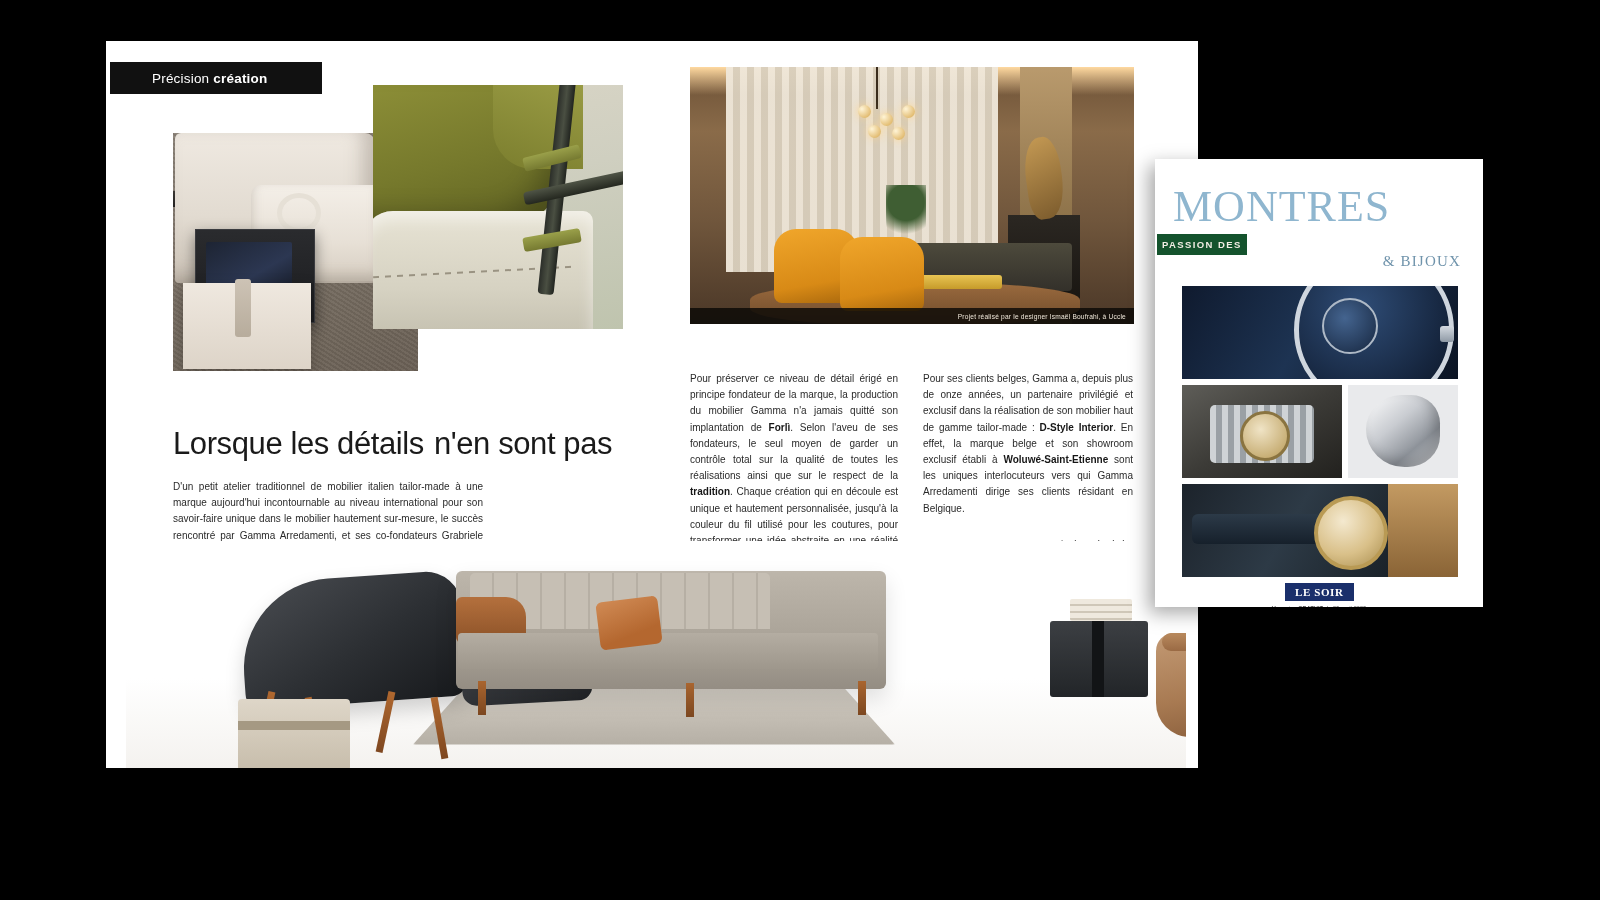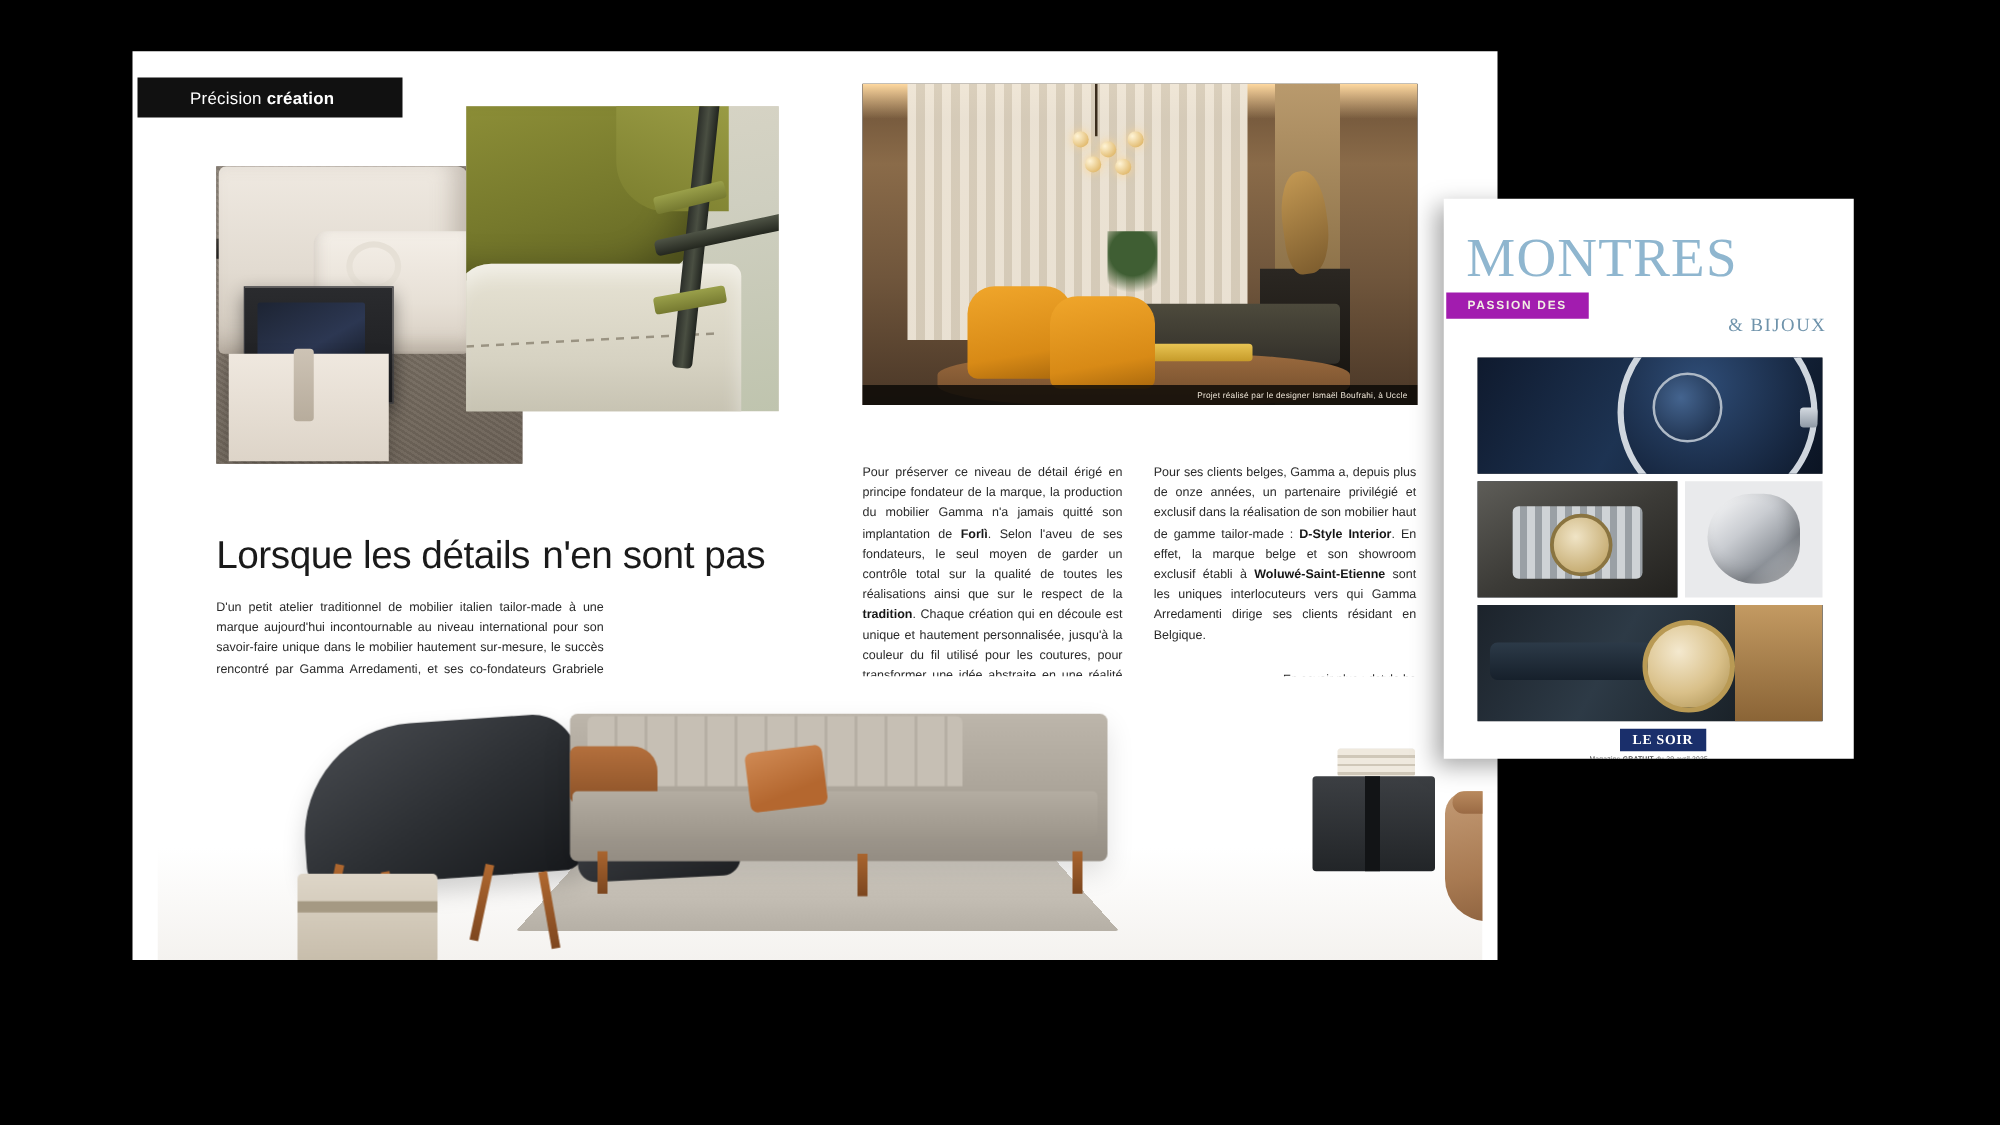--- a/index.html
+++ b/index.html
@@ -407,25 +407,25 @@
     position: absolute;
     right: 22px; top: 94px;
     font-size: 15px;
     color: #6f93ab;
     letter-spacing: 1.2px;
     font-family: "Liberation Serif", serif;
   }
   .passion-tag {
     position: absolute;
     left: 2px; top: 75px;
-    background: #a21caf;
+    background: #14532d;
     color: #f2ede4;
     font-size: 9.5px;
     letter-spacing: 1.4px;
-    padding: 5px 17px;
+    padding: 5px 5px;
     font-weight: 600;
   }
 
   .cover-photo {
     position: absolute;
     overflow: hidden;
     background: #20262e;
   }
   
   .cp-1 { left: 27px; top: 127px; width: 276px; height: 93px; }
@@ -502,21 +502,20 @@
   .lesoir {
     position: absolute;
     left: 130px; top: 424px;
     background: #1a2f6b;
     color: #ffffff;
     font-size: 11px;
     letter-spacing: 0.6px;
     padding: 3px 10px;
     font-family: "Liberation Serif", serif;
     font-weight: 700;
-    margin-left: 11px;
   }
   .cover-footnote {
     position: absolute;
     left: 0; right: 0; top: 446px;
     text-align: center;
     font-size: 5.4px;
     color: #4a4a4a;
     letter-spacing: 0.2px;
   }
   .cover-footnote b { font-weight: 700; }

